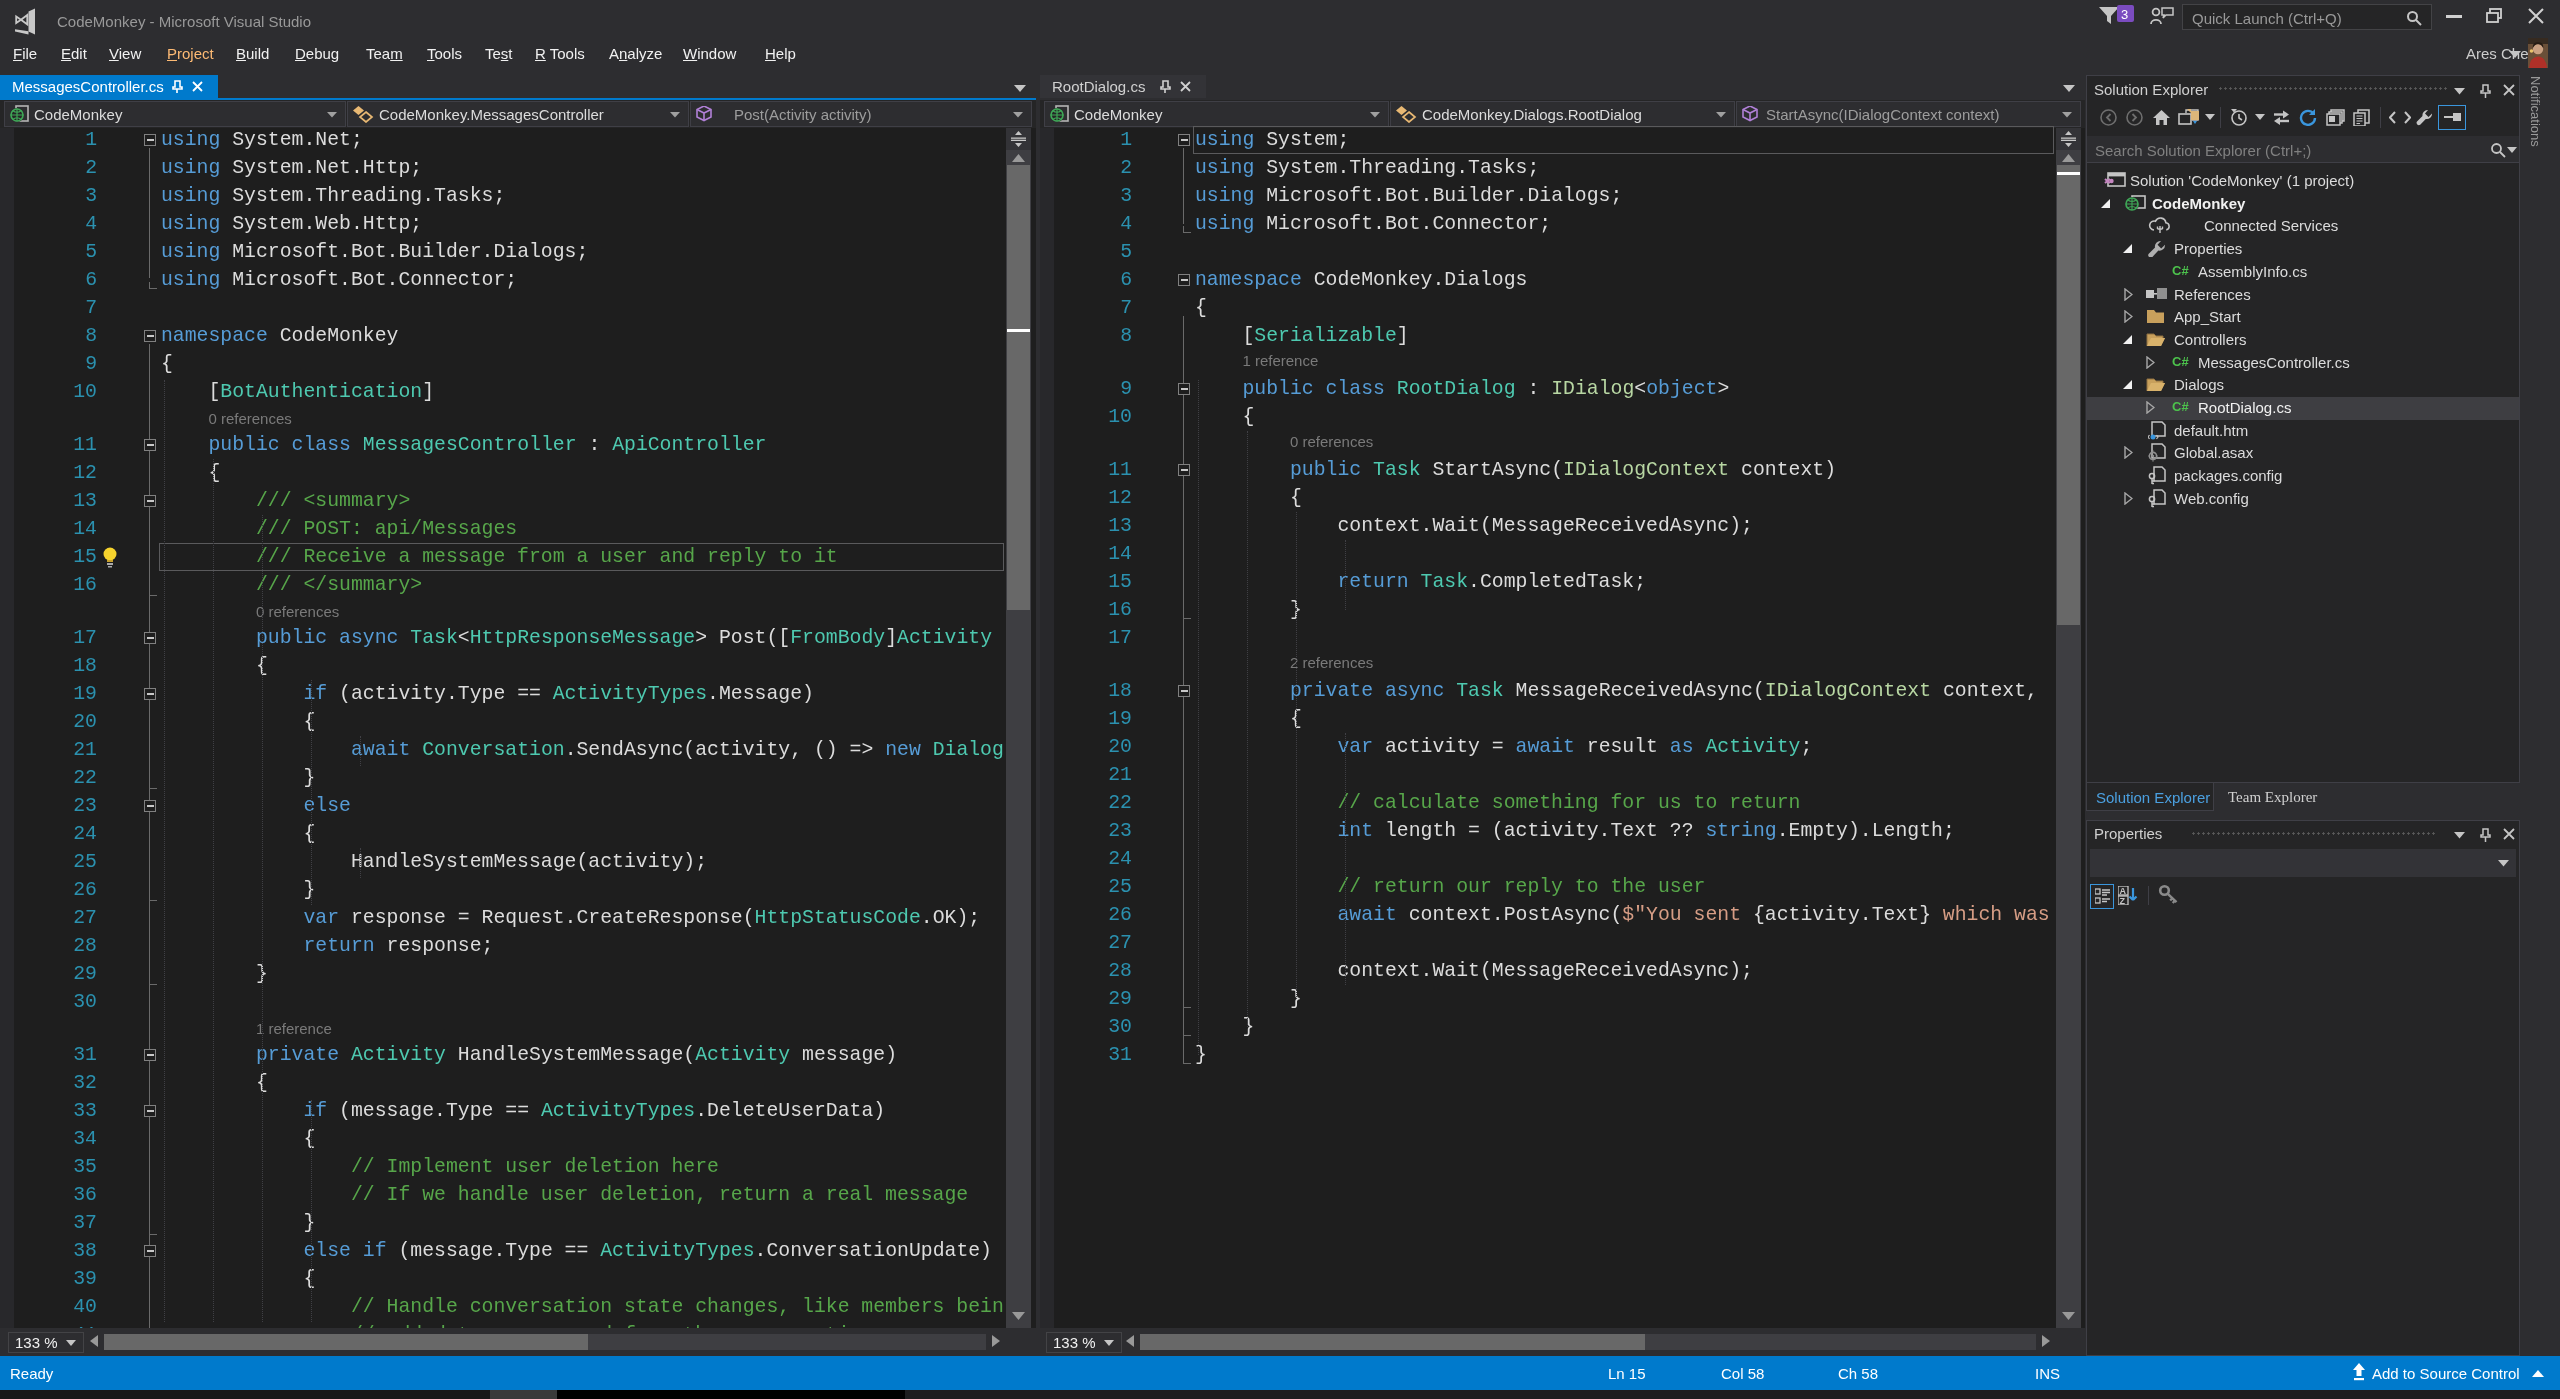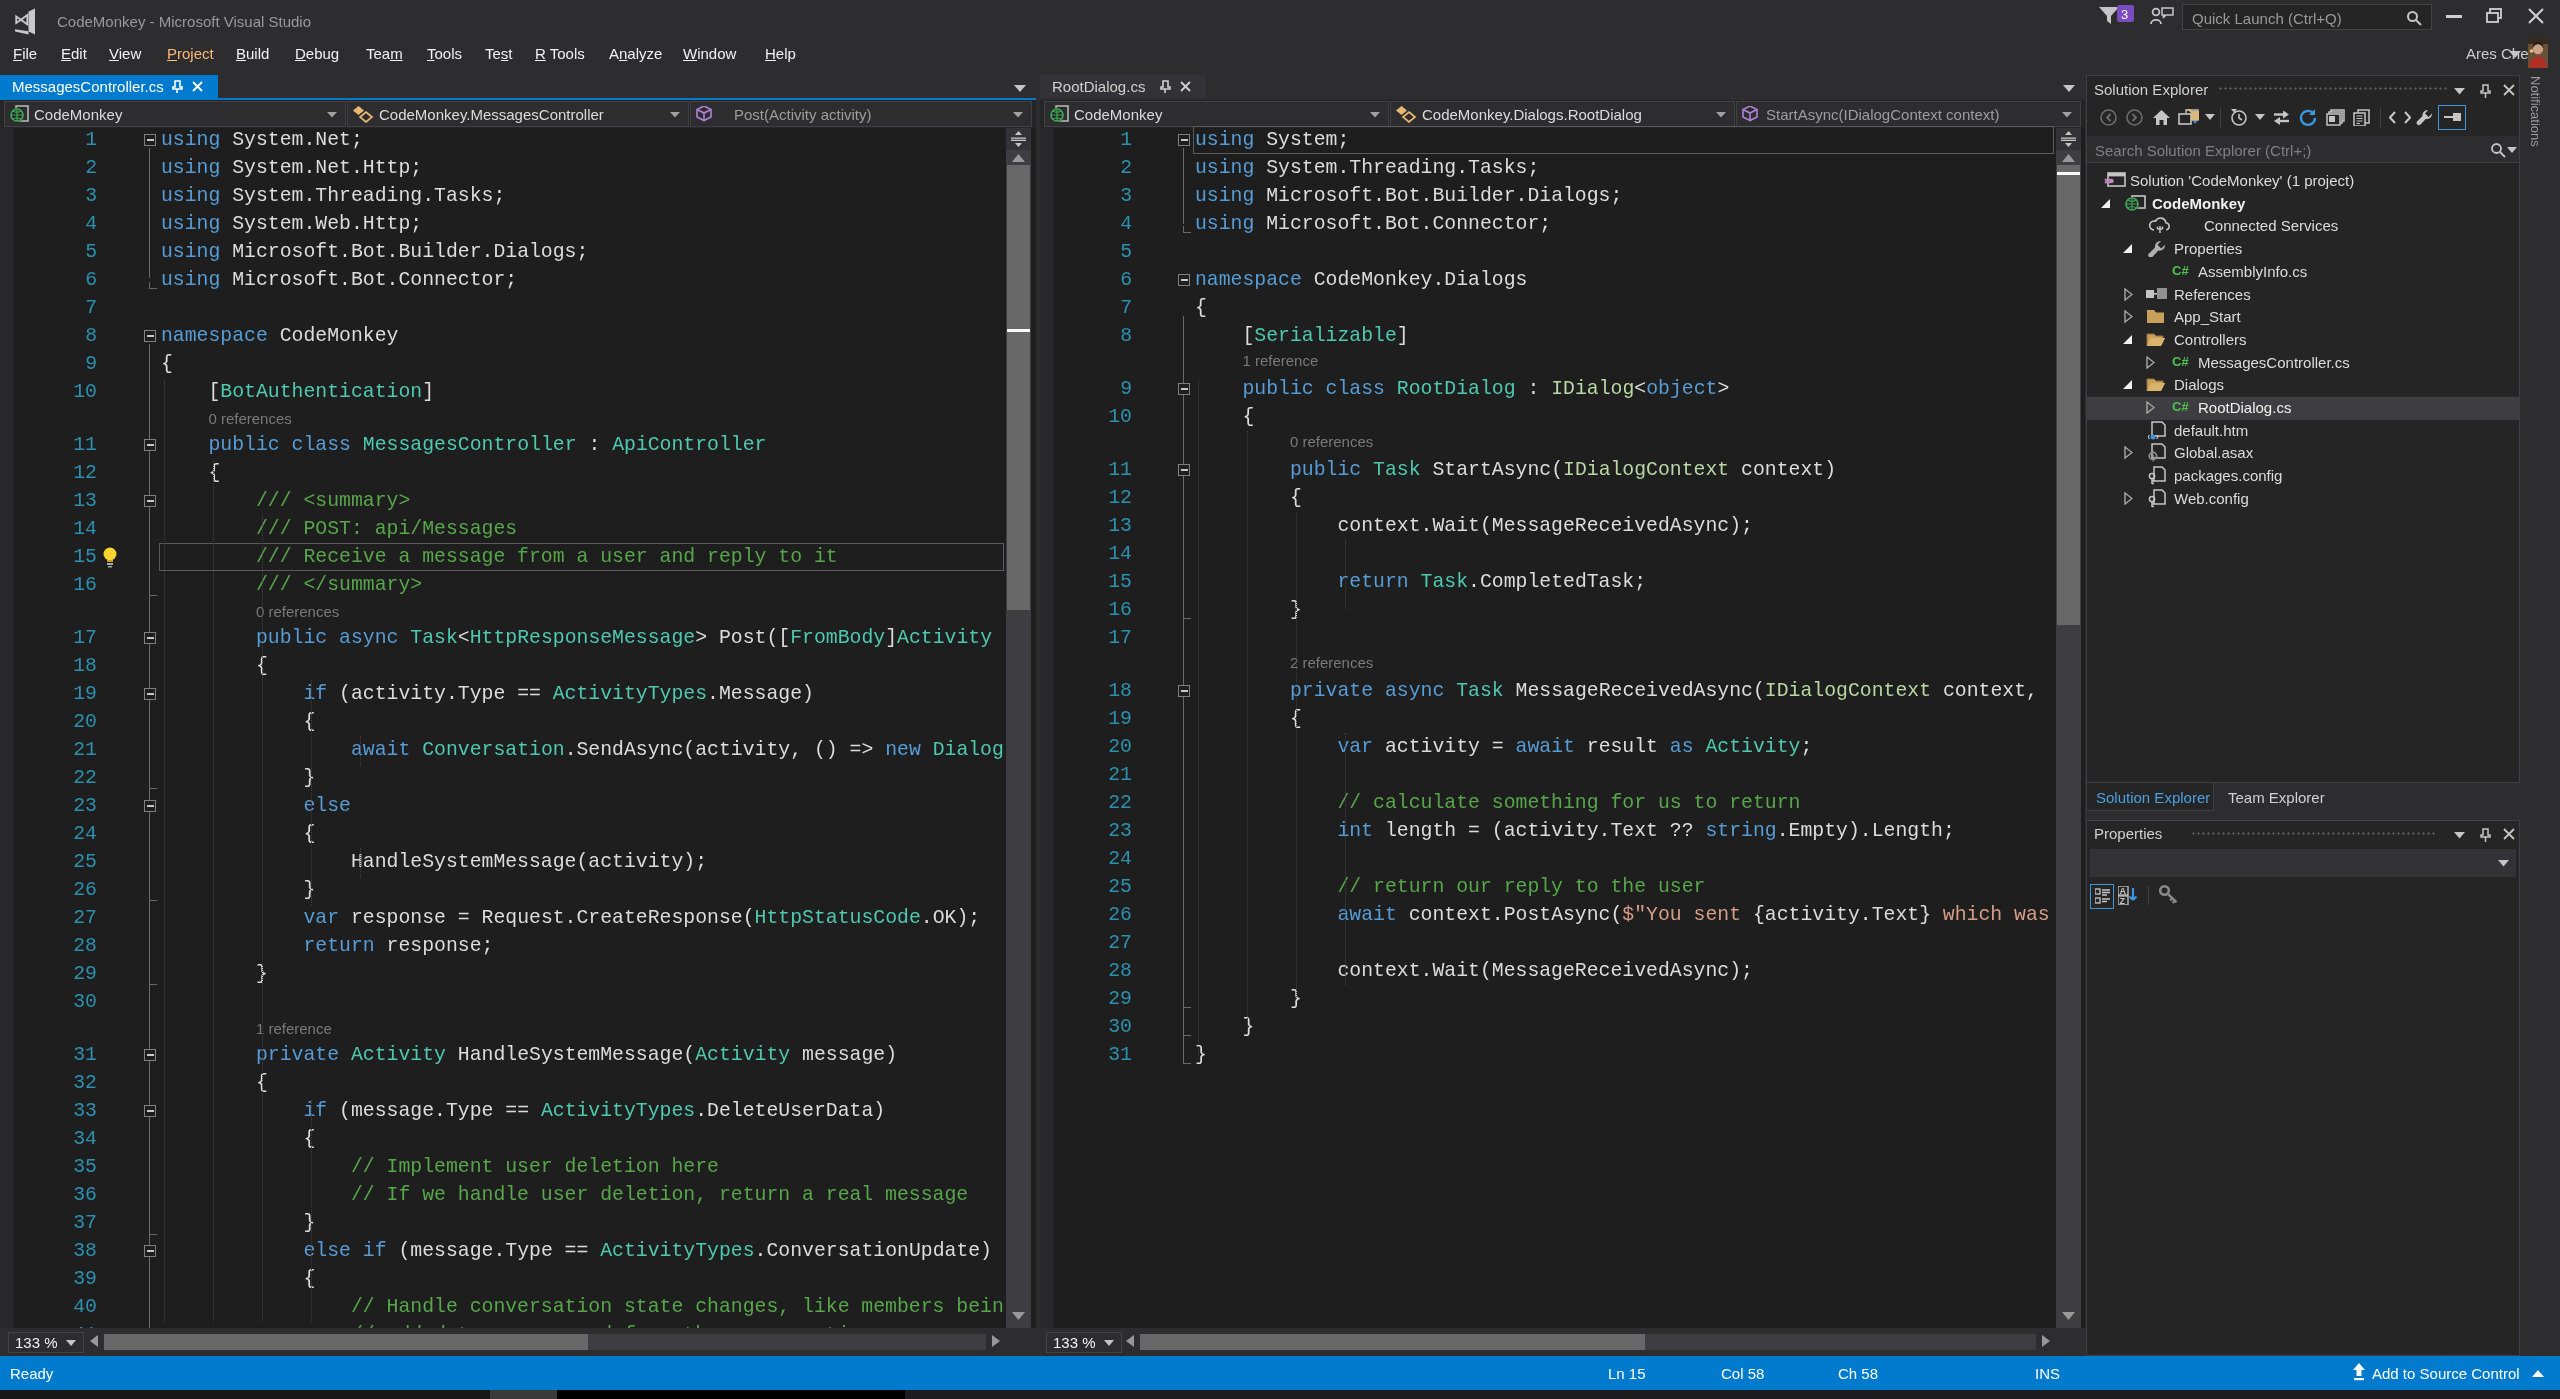--- a/index.html
+++ b/index.html
@@ -628,21 +628,21 @@
   </svg>
 <svg class="abs" style="left:2148px;top:488.8px" width="18" height="19" viewBox="0 0 18 19">
     <path d="M6 1 L14 1 L17 4 L17 15 L6 15 Z" fill="none" stroke="#c5c5c5" stroke-width="1.5"></path>
     <circle cx="4" cy="10" r="2.6" fill="none" stroke="#c5c5c5" stroke-width="1.5"></circle>
     <path d="M4 12.6 L4 18 M4 15 L6.5 15 M4 17.5 L6 17.5" stroke="#c5c5c5" stroke-width="1.5" fill="none"></path>
   </svg>
 <div class="abs" style="left:2174px;top:489.8px;font-size:15px;color:#dcdcdc;white-space:pre;">Web.config</div>
 <div class="abs" style="left:2086px;top:783px;width:434px;height:28px;background:#2d2d30;"></div>
 <div class="abs" style="left:2086px;top:783px;width:128px;height:28px;background:#252526;border:1px solid #3f3f46;border-top:none"></div>
 <div class="abs" style="left:2096px;top:789px;font-size:15px;color:#4ba0e0;white-space:pre;">Solution Explorer</div>
-<div class="abs" style="left:2228px;top:789px;font-size:15px;color:#d0d0d0;white-space:pre;">Team Explorer</div>
+<div class="abs" style="left:2228px;top:789px;font-size:15px;color:#d0d0d0;white-space:pre;font-family:Liberation Serif, serif;">Team Explorer</div>
 <div class="abs" style="left:2086px;top:820px;width:434px;height:536px;background:#252526;border:1px solid #3f3f46"></div>
 <div class="abs" style="left:2094px;top:825px;font-size:15px;color:#d0d0d0;white-space:pre;">Properties</div>
 <div class="abs" style="left:2191px;top:831px;width:245px;height:6px;background-image:radial-gradient(#5a5a5a 28%,transparent 30%);background-size:5px 5px"></div>
 <svg class="abs" style="left:2454px;top:832px" width="11" height="7" viewBox="0 0 11 7">
     <path d="M0 0 L11 0 L5.5 6.5 Z" fill="#c5c5c5"></path>
   </svg>
 <svg class="abs" style="left:2478px;top:828px" width="13" height="14" viewBox="0 0 13 14">
     <path d="M5 1 L10 1 L10 7 L12 7 L12 9 L3 9 L3 7 L5 7 Z M7.5 9 L7.5 14" stroke="#c5c5c5" stroke-width="1.5" fill="none"></path>
   </svg>
 <svg class="abs" style="left:2503px;top:828px" width="12" height="12" viewBox="0 0 12 12">

